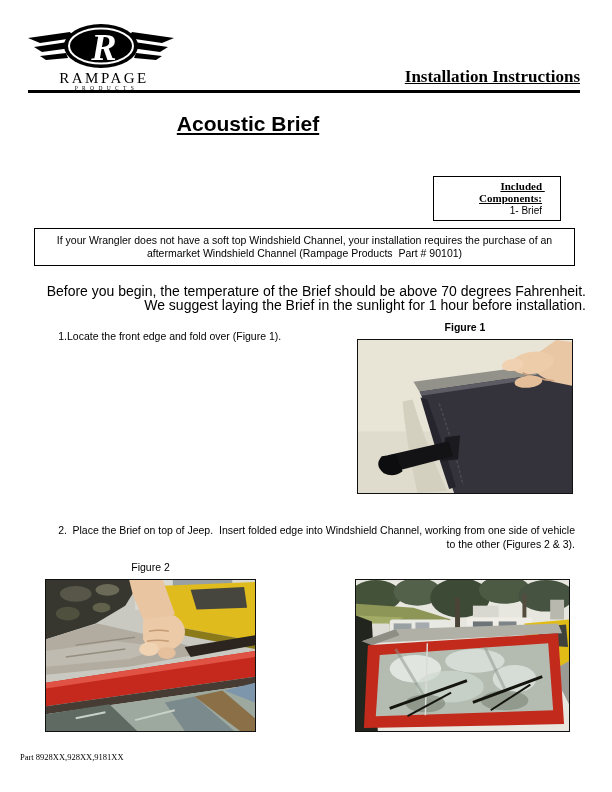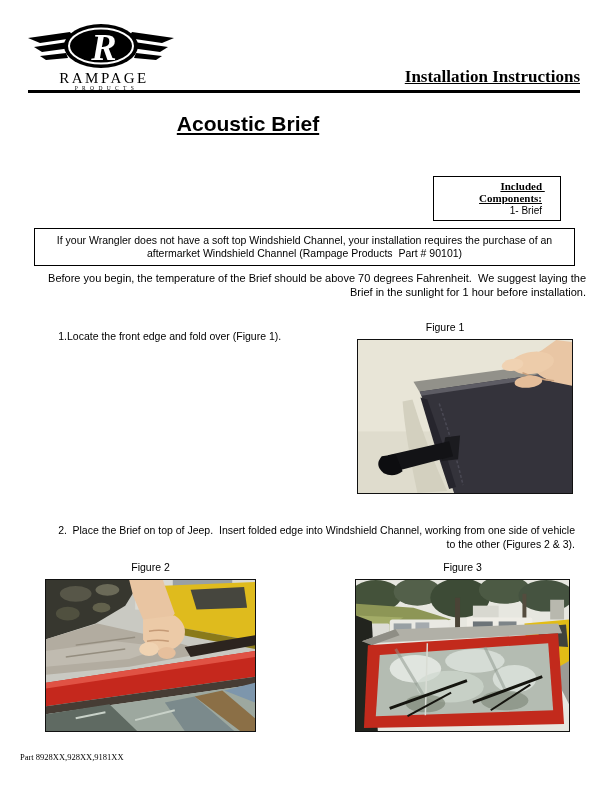--- a/index.html
+++ b/index.html
@@ -24,30 +24,30 @@
                 padding:3px 18px 4px 6px;background:#fff;}
   .included-heading{font-family:"Liberation Serif",serif;font-weight:bold;font-size:11px;
                     text-decoration:underline;}
   .included-item{font-size:10px;margin-top:1px;}
 
   
   .notice-box{left:34px;top:228px;width:541px;border:1.5px solid #000;box-sizing:border-box;
               padding:5px 12px;text-align:center;font-size:10.5px;line-height:13px;}
 
   
-  .intro{left:34px;top:271px;width:552px;font-size:11px;line-height:14px;}
+  .intro{left:34px;top:284px;width:552px;font-size:14px;line-height:14px;}
   .step{left:48px;display:flex;font-size:10.5px;line-height:14px;}
   .step-num{width:19px;flex:0 0 19px;}
   .step-text{max-width:508px;}
   .step-1{top:329px;}
   .step-2{top:523px;}
 
   
   .fig-label{font-size:10.5px;text-align:center;}
-  .fig1-label{left:337px;top:321px;width:216px;}
+  .fig1-label{left:357px;top:321px;width:216px;font-weight:bold;}
   .fig2-label{left:45px;top:561px;width:211px;}
   .fig3-label{left:355px;top:561px;width:215px;}
   .photo{box-sizing:border-box;border:1.5px solid #111;background:#ddd;}
   .photo svg{display:block;width:100%;height:100%;}
   .fig1-photo{left:357px;top:339px;width:216px;height:155px;}
   .fig2-photo{left:45px;top:579px;width:211px;height:153px;}
   .fig3-photo{left:355px;top:579px;width:215px;height:153px;}
 
   
   .footer-part{left:20px;top:752px;font-family:"Liberation Serif",serif;font-size:8.5px;}
@@ -162,21 +162,20 @@
 
       <path d="M0,136 L211,106 L211,153 L0,153 Z" fill="#9da89f"></path>
       <path d="M0,136 L64,126 L92,153 L0,153 Z" fill="#5f6a62"></path>
       <path d="M120,124 L150,118 L190,153 L140,153 Z" fill="#7b8a8c"></path>
       <path d="M150,118 L178,112 L211,140 L211,153 L196,153 Z" fill="#8b6f46"></path>
       <path d="M180,112 L211,104 L211,124 Z" fill="#7d96ac"></path>
       <path d="M30,140 L60,134 M90,142 L130,132" stroke="#c9d2c9" stroke-width="2" fill="none"></path>
     </svg>
   </div>
 
-  <div class="abs fig-label fig3-label t">Figure 3</div>
   <div class="abs photo fig3-photo">
     <svg viewBox="0 0 215 153" preserveAspectRatio="none">
       <rect width="215" height="153" fill="#e7e7e0"></rect>
 
       <ellipse cx="20" cy="16" rx="26" ry="16" fill="#44523a"></ellipse>
       <ellipse cx="62" cy="12" rx="24" ry="14" fill="#53604a"></ellipse>
       <ellipse cx="105" cy="18" rx="30" ry="20" fill="#3d4b36"></ellipse>
       <ellipse cx="150" cy="10" rx="26" ry="14" fill="#4c5a44"></ellipse>
       <ellipse cx="192" cy="16" rx="28" ry="16" fill="#455340"></ellipse>
       <rect x="100" y="18" width="5" height="34" fill="#4a4336"></rect>

